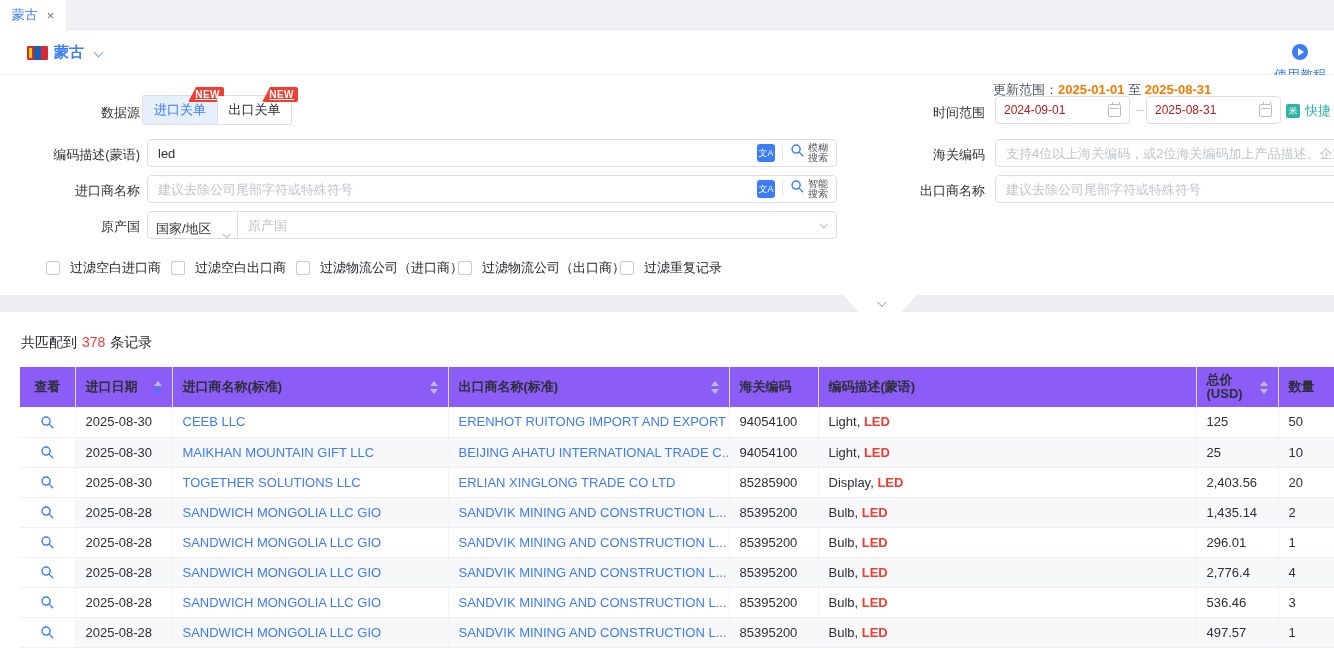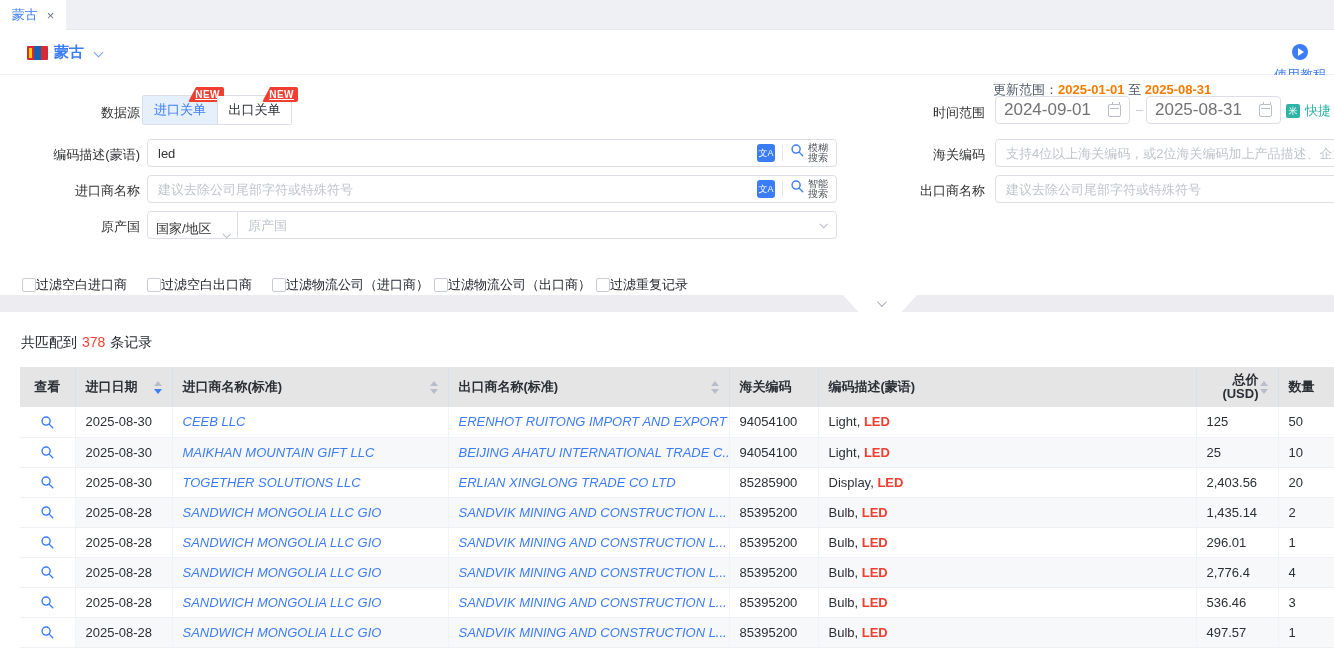--- a/index.html
+++ b/index.html
@@ -46,21 +46,21 @@
   .seg .tb.plain { background:#fff; color:#2b2f36; border-left:1px solid #dcdfe6; }
   .badge { position:absolute; top:-9px; right:-7px; background:#f23d31; color:#fff; font-size:10px;
     font-weight:bold; letter-spacing:.5px; padding:2px 4px 2px 7px; border-radius:2px;
     clip-path:polygon(22% 0,100% 0,100% 100%,0 100%);text-decoration:underline; }
 
   .upd { position:absolute; left:993px; top:6px; font-size:13px; color:#4e5969; }
   .upd b { color:#f57c00; }
 
   .dinp { position:absolute; top:21px; width:135px; height:28px; border:1px solid #dcdfe6;
     border-radius:4px; display:flex; align-items:center; padding:0 8px; background:#fff; }
-  .dinp input { flex:1; border:none; outline:none; font-size:17px; color:#737373; width:80px;
+  .dinp input { flex:1; border:none; outline:none; font-size:12px; color:#b91c1c; width:80px;
     font-family:inherit; background:transparent; }
   .cal { width:13px; height:13px; border:1px solid #b9bdc7; border-radius:2px; position:relative; }
   .cal::before { content:""; position:absolute; left:1px; right:1px; top:3px; height:1px; background:#b9bdc7; }
   .cal::after { content:""; position:absolute; left:3px; top:-3px; width:6px; height:2px;
     border-left:1px solid #b9bdc7; border-right:1px solid #b9bdc7; }
   .dash { position:absolute; left:1136px; top:27px; color:#c3c7cf; }
   .quick { position:absolute; left:1286px; top:27px; display:flex; align-items:center; gap:5px;
     color:#2fb3a6; font-size:13px; cursor:pointer; }
   .quick-ic { width:14px; height:14px; background:#2fb3a6; border-radius:2px; color:#fff;
     font-size:9px; display:flex; align-items:center; justify-content:center; }
@@ -83,61 +83,61 @@
     border:1px solid #dcdfe6; border-radius:4px; display:flex; align-items:center; background:#fff; }
   .region-sel { width:90px; height:100%; border-right:1px solid #dcdfe6; display:flex;
     align-items:flex-end; justify-content:space-between; padding:0 8px; cursor:pointer; }
   .chev-sm { display:inline-block; width:6px; height:6px; border-right:1.4px solid #b9bdc7;
     border-bottom:1.4px solid #b9bdc7; transform:rotate(45deg) translateY(-1px); }
   .origin-group input { flex:1; border:none; outline:none; font-size:13px; padding:0 10px;
     font-family:inherit; }
   .origin-group input::placeholder { color:#bfc4cc; }
   .origin-chev { margin-right:10px; }
 
-  .cbx { position:absolute; top:201px; display:flex; align-items:center; gap:0; cursor:pointer;
-    color:#1d2129; }
+  .cbx { position:absolute; top:184px; display:flex; align-items:center; gap:10px; cursor:pointer;
+    color:#1d2129;margin-left:24px; }
   .cbx .box { width:14px; height:14px; border:1px solid #c8ccd4; border-radius:2px; background:#fff; }
 
   
   .band { position:absolute; left:0; top:295px; width:100%; height:17px; background:#ededf1; }
   .collapse-tab { position:absolute; left:843px; top:0; width:74px; height:17px; background:#fff;
     clip-path:polygon(0 0,100% 0,79% 100%,21% 100%); display:flex; align-items:center;
     justify-content:center; cursor:pointer; }
   .collapse-tab .chevd { display:inline-block; width:7px; height:7px; border-right:1.6px solid #a6a9b6;
     border-bottom:1.6px solid #a6a9b6; transform:rotate(45deg) translateY(-2px); }
 
   
   .results { position:absolute; left:0; top:312px; width:100%; height:336px; background:#fff; }
   .match { position:absolute; left:21px; top:22px; font-size:14px; font-weight:normal; color:#1d2129; }
   .match .cnt { color:#f23d31; margin:0 5px; }
 
   .tblwrap { position:absolute; left:20px; top:55px; }
   table { border-collapse:collapse; table-layout:fixed; width:1314px; font-size:13px; }
   col.c0{width:55px} col.c1{width:97px} col.c2{width:276px} col.c3{width:281px}
   col.c4{width:89px} col.c5{width:378px} col.c6{width:82px} col.c7{width:56px}
-  thead th { height:40px; background:#e5e5e5; font-weight:bold; color:#2b2f36; text-align:right;
+  thead th { height:40px; background:#8b5cf6; font-weight:bold; color:#2b2f36; text-align:left;
     padding:0 10px; border-right:1px solid #d9dfec; }
   thead th:last-child { border-right:none; }
   .hcell { display:flex; align-items:center; height:100%; }
   .hcell .hl { max-width:52px; line-height:14px; }
   th.cview .hcell { justify-content:center; }
   .arrows { display:inline-flex; flex-direction:column; gap:3px; margin-left:auto; cursor:pointer; }
   .tri-up { width:0; height:0; border-left:4px solid transparent; border-right:4px solid transparent;
     border-bottom:5px solid #b8bdc9; }
   .tri-down { width:0; height:0; border-left:4px solid transparent; border-right:4px solid transparent;
     border-top:5px solid #b8bdc9; }
   .tri-down.active { border-top-color:#3b7cf7; }
 
   tbody td { height:30px; border-bottom:1px solid #eef0f5; border-right:1px solid #f1f3f8;
     padding:0 10px; color:#2b2f36; white-space:nowrap; overflow:hidden; background:#fff; }
   tbody td:last-child { border-right:none; }
   tbody tr.even td { background:#f7f8fa; }
   td.view { text-align:center; padding:0; background:#fff !important; position:relative;
     box-shadow:7px 0 8px -6px rgba(30,40,60,.16); cursor:pointer; }
-  .lnk { color:#3e7cf7; cursor:pointer;font-style:italic; }
+  .lnk { color:#3e7cf7; cursor:pointer; }
   .kw { color:#f23d31; font-weight:bold; }
 </style>
 </head>
 <body>
 
 <div class="tabstrip">
   <div class="browser-tab">
     <span class="t-title">蒙古</span>
     <span class="t-close">×</span>
   </div>

